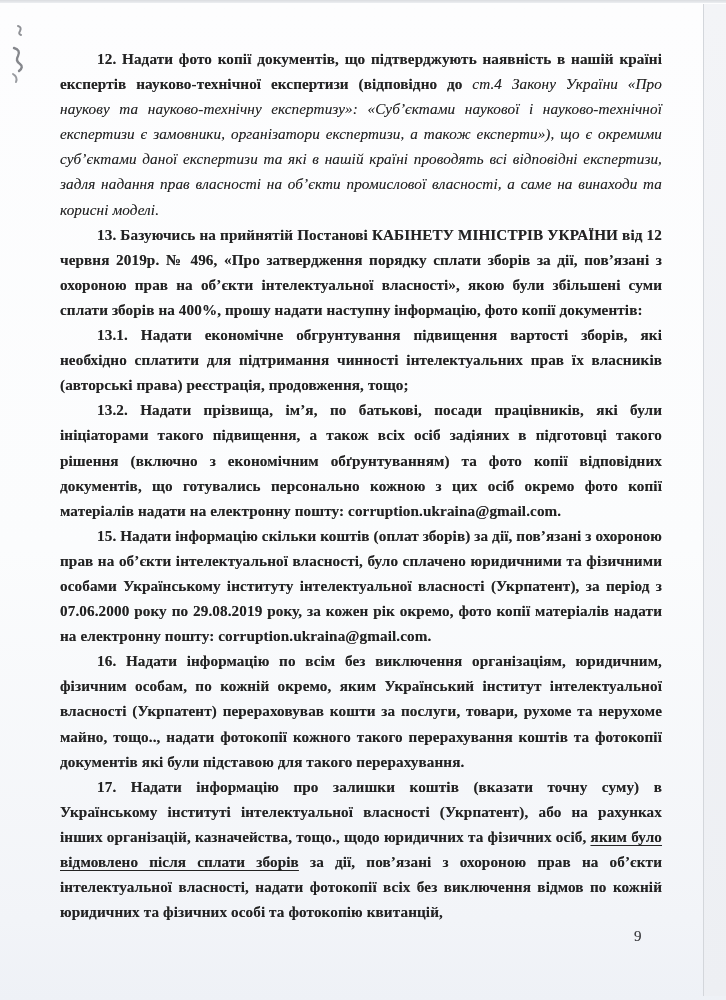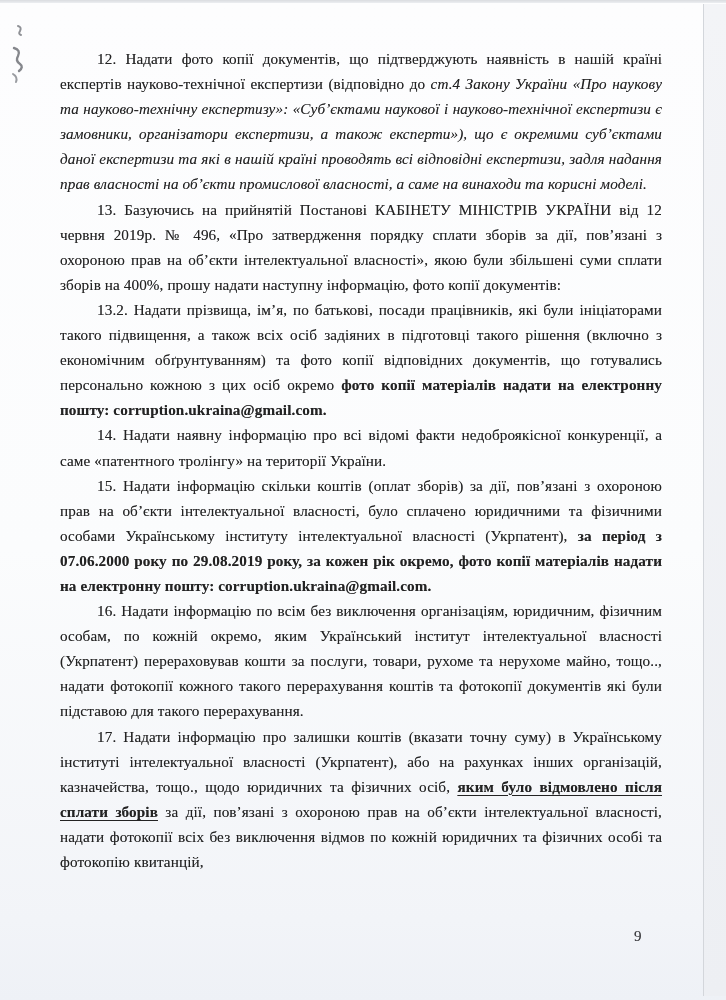--- a/index.html
+++ b/index.html
@@ -45,21 +45,21 @@
     text-align: justify;
     font-size: 15.2px;
     line-height: 25.1px;
     letter-spacing: 0.1px;
     text-shadow: 0 0 0.5px rgba(40,40,45,0.45);
   }
   .para {
     margin: 0;
     text-indent: 37px;
   }
-  .seg-n  { font-style: normal; }
+  .seg-n  { font-style: normal; font-weight: bold; }
   .seg-i  { font-style: italic; margin-top: 33px; }
   .seg-b  { font-weight: bold; }
   .seg-bu { font-weight: bold; text-decoration: underline; text-underline-offset: 3px; }
   .page-number {
     position: absolute;
     top: 928px; left: 634px;
     font-size: 15px;
     color: #3a3a3d;
     text-shadow: 0 0 0.5px rgba(40,40,45,0.4);
   }
@@ -77,21 +77,21 @@
     <svg width="30" height="66" viewBox="0 0 30 66" xmlns="http://www.w3.org/2000/svg">
       <path d="M14 4 q4 1 2 5 q-2 3 1 4" fill="none" stroke="#8f9196" stroke-width="2" stroke-linecap="round"></path>
       <path d="M10 26 q7 2 4 8 q-3 5 2 8 q4 3 -1 7" fill="none" stroke="#85878c" stroke-width="2.4" stroke-linecap="round"></path>
       <path d="M9 52 q5 3 3 8" fill="none" stroke="#9a9ca1" stroke-width="2" stroke-linecap="round"></path>
     </svg>
   </div>
 
   <div class="doc-body">
       <p class="para"><span class="seg-n">12. Надати фото копії документів, що підтверджують наявність в нашій країні експертів науково-технічної експертизи (відповідно до </span><span class="seg-i">ст.4 Закону України «Про наукову та науково-технічну експертизу»: «Суб’єктами наукової і науково-технічної експертизи є замовники, організатори експертизи, а також експерти»), що є окремими суб’єктами даної експертизи та які в нашій країні проводять всі відповідні експертизи, задля надання прав власності на об’єкти промислової власності, а саме на винаходи та корисні моделі.</span></p>
       <p class="para"><span class="seg-n">13. Базуючись на прийнятій Постанові КАБІНЕТУ МІНІСТРІВ УКРАЇНИ від 12 червня 2019р. № 496, «Про затвердження порядку сплати зборів за дії, пов’язані з охороною прав на об’єкти інтелектуальної власності», якою були збільшені суми сплати зборів на 400%, прошу надати наступну інформацію, фото копії документів:</span></p>
+      <p class="para"><span class="seg-n">13.1. Надати економічне обгрунтування підвищення вартості зборів, які необхідно сплатити для підтримання чинності інтелектуальних прав їх власників (авторські права) реєстрація, продовження, тощо;</span></p>
       <p class="para"><span class="seg-n">13.2. Надати прізвища, ім’я, по батькові, посади працівників, які були ініціаторами такого підвищення, а також всіх осіб задіяних в підготовці такого рішення (включно з економічним обґрунтуванням) та фото копії відповідних документів, що готувались персонально кожною з цих осіб окремо </span><span class="seg-b">фото копії матеріалів надати на електронну пошту: corruption.ukraina@gmail.com.</span></p>
-      <p class="para"><span class="seg-n">14. Надати наявну інформацію про всі відомі факти недоброякісної конкуренції, а саме «патентного тролінгу» на території України.</span></p>
       <p class="para"><span class="seg-n">15. Надати інформацію скільки коштів (оплат зборів) за дії, пов’язані з охороною прав на об’єкти інтелектуальної власності, було сплачено юридичними та фізичними особами Українському інституту інтелектуальної власності (Укрпатент), </span><span class="seg-b">за період з 07.06.2000 року по 29.08.2019 року, за кожен рік окремо, фото копії матеріалів надати на електронну пошту: corruption.ukraina@gmail.com.</span></p>
       <p class="para"><span class="seg-n">16. Надати інформацію по всім без виключення організаціям, юридичним, фізичним особам, по кожній окремо, яким Український інститут інтелектуальної власності (Укрпатент) перераховував кошти за послуги, товари, рухоме та нерухоме майно, тощо.., надати фотокопії кожного такого перерахування коштів та фотокопії документів які були підставою для такого перерахування.</span></p>
       <p class="para"><span class="seg-n">17. Надати інформацію про залишки коштів (вказати точну суму) в Українському інституті інтелектуальної власності (Укрпатент), або на рахунках інших організацій, казначейства, тощо., щодо юридичних та фізичних осіб, </span><span class="seg-bu">яким було відмовлено після сплати зборів</span><span class="seg-n"> за дії, пов’язані з охороною прав на об’єкти інтелектуальної власності, надати фотокопії всіх без виключення відмов по кожній юридичних та фізичних особі та фотокопію квитанцій,</span></p>
     </div>
 
   <div class="page-number">9</div>
 </div>
 
 </body></html>

